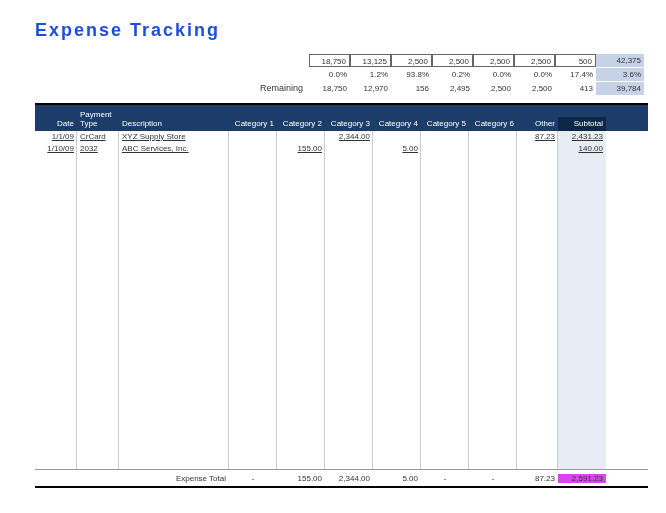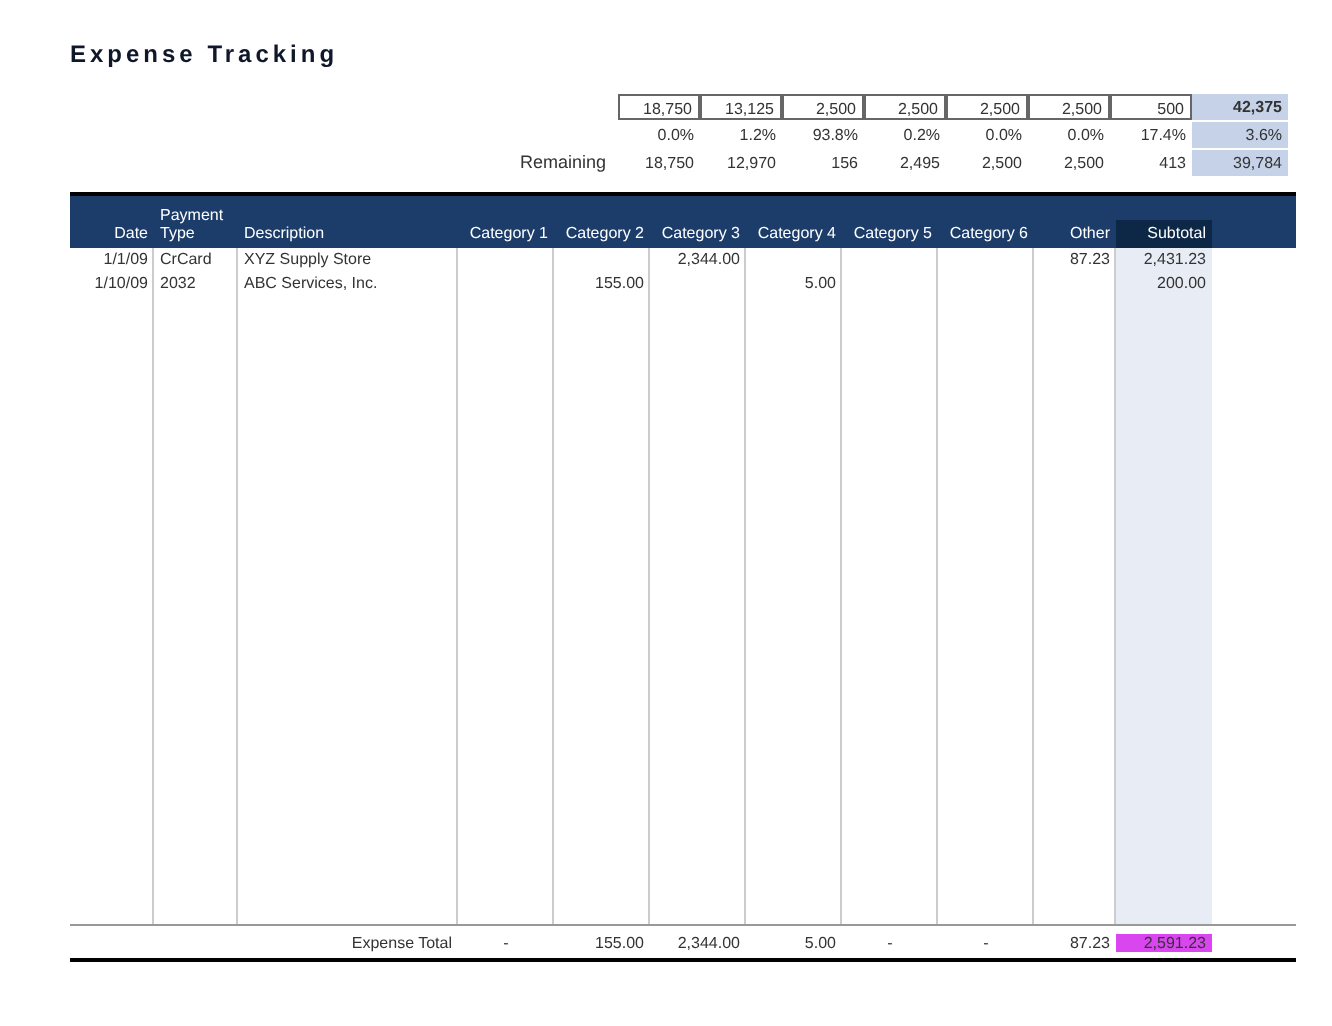--- a/index.html
+++ b/index.html
@@ -11,23 +11,23 @@
     color: #333;
   }
   .page {
     width: 666px;
     height: 513px;
     position: relative;
     box-sizing: border-box;
     padding: 20px 18px 18px 35px;
   }
   .title {
-    font-size: 12px;
+    font-size: 18px;
     font-weight: bold;
-    color: #0f172a;
+    color: #1d4ed8;
     letter-spacing: 2px;
     margin-bottom: 12px;
   }
   .summary {
     display: flex;
     flex-direction: column;
     align-items: flex-end;
     margin-right: 4px;
     margin-bottom: 8px;
   }
@@ -60,21 +60,21 @@
     width: 48px;
     text-align: right;
     padding: 1px 3px;
     font-size: 8px;
     box-sizing: border-box;
     background: #c5d2e8;
     height: 13px;
     line-height: 11px;
   }
   .summary-total.budget-total {
-    font-weight: bold;
+    font-weight: normal;
   }
   .table-wrap {
     position: relative;
     border-top: 2px solid #000;
     border-bottom: 2px solid #000;
   }
   .thead {
     background: #1c3d6a;
     color: #fff;
     display: flex;
@@ -119,20 +119,21 @@
     display: flex;
     height: 12px;
     font-size: 8px;
     z-index: 1;
     position: relative;
   }
   .td {
     padding: 0 3px;
     box-sizing: border-box;
     line-height: 12px;
+    text-decoration: underline;
   }
   .td.date { width: 42px; text-align: right; }
   .td.ptype { width: 42px; text-align: left; }
   .td.desc { width: 110px; text-align: left; }
   .td.cat { width: 48px; text-align: right; }
   .td.other { width: 41px; text-align: right; }
   .td.sub { width: 48px; text-align: right; }
   .tfoot {
     display: flex;
     height: 16px;
@@ -239,21 +240,21 @@
         <div class="td date">1/10/09</div>
         <div class="td ptype">2032</div>
         <div class="td desc">ABC Services, Inc.</div>
         <div class="td cat"></div>
         <div class="td cat">155.00</div>
         <div class="td cat"></div>
         <div class="td cat">5.00</div>
         <div class="td cat"></div>
         <div class="td cat"></div>
         <div class="td other"></div>
-        <div class="td sub">200.00</div>
+        <div class="td sub">140.00</div>
       </div>
     </div>
 
     <div class="tfoot">
       <div class="tf label">Expense Total</div>
       <div class="tf cat dash">-</div>
       <div class="tf cat">155.00</div>
       <div class="tf cat">2,344.00</div>
       <div class="tf cat">5.00</div>
       <div class="tf cat dash">-</div>

